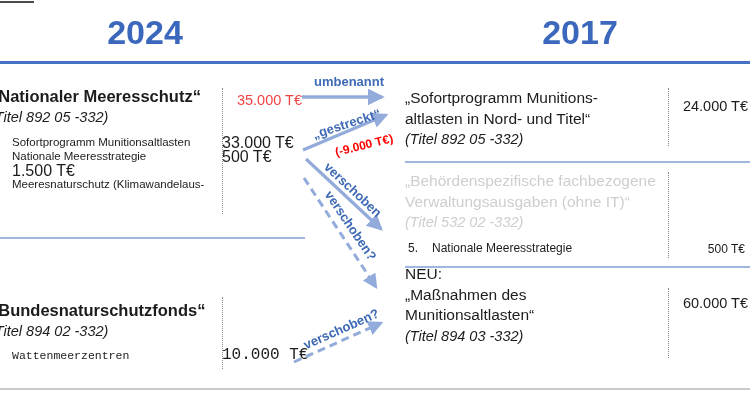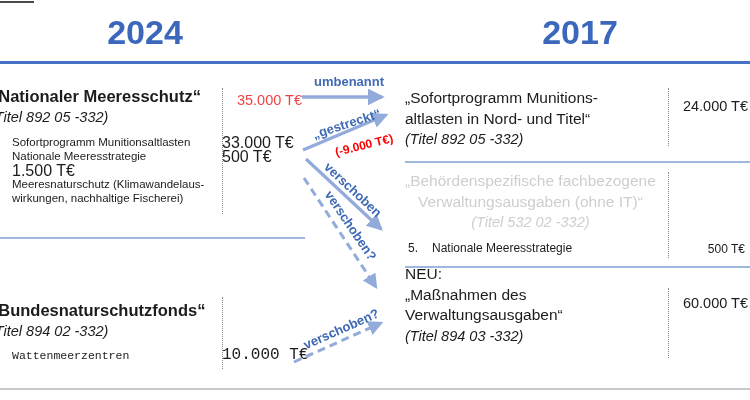--- a/index.html
+++ b/index.html
@@ -21,21 +21,21 @@
   .block-sub{font-size:14.5px;font-style:italic;line-height:20px;white-space:nowrap;}
   .gray-total{position:absolute;left:222px;width:80px;top:92px;text-align:right;
               font-size:14.5px;color:#ef4444;}
   .items{position:absolute;left:12px;width:290px;}
   .item-row{display:flex;font-size:11.5px;line-height:13.9px;}
   .item-row .lbl{flex:1;}
   .item-row .amt{width:80px;font-size:16px;white-space:nowrap;}
   
   .r-title{font-size:15.5px;font-weight:normal;line-height:20.5px;white-space:nowrap;}
   .r-sub{font-size:14.5px;font-style:italic;line-height:21px;white-space:nowrap;}
-  .gray-block{color:#cfcece;text-align:center;}
+  .gray-block{color:#cfcece;}
   .r-amount{position:absolute;text-align:right;font-size:14.5px;white-space:nowrap;}
   .r-item{position:absolute;font-size:12px;white-space:nowrap;}
   .r-item-amt{position:absolute;text-align:right;font-size:12px;white-space:nowrap;}
   
   .overlay{position:absolute;left:0;top:0;pointer-events:none;}
   .arrow-label{font-family:"Liberation Sans",sans-serif;font-size:13px;font-weight:600;fill:#3f6ab5;}
   .arrow-label-red{font-family:"Liberation Sans",sans-serif;font-size:12px;font-weight:bold;fill:#fe0000;}
 </style>
 </head>
 <body>
@@ -63,21 +63,20 @@
       <span class="amt">500 T€</span>
     </div>
     <div class="item-row">
       <span class="amt">1.500 T€</span>
     </div>
     <div class="item-row">
       <span class="lbl">Meeresnaturschutz (Klimawandelaus-</span>
       <span class="amt"></span>
     </div>
     <div class="item-row">
-      <span class="lbl">wirkungen, nachhaltige Fischerei)</span>
       <span class="amt"></span>
     </div>
   </div>
   <div class="div-blue" style="left:0;top:237px;width:305px;"></div>
 
   <div class="abs" style="left:-10px;top:299px;">
     <div class="block-title">„Bundesnaturschutzfonds“</div>
     <div class="block-sub">(Titel 894 02 -332)</div>
   </div>
   <div class="dotted-v" style="left:222px;top:297px;height:72px;"></div>
@@ -104,21 +103,21 @@
   </div>
   <div class="r-item" style="left:408px;top:241px;">5.</div>
   <div class="r-item" style="left:432px;top:241px;">Nationale Meeresstrategie</div>
   <div class="dotted-v" style="left:668px;top:172px;height:86px;"></div>
   <div class="r-item-amt" style="left:675px;width:70px;top:242px;">500 T€</div>
   <div class="div-blue" style="left:405px;top:266px;width:345px;height:1.5px;"></div>
 
   <div class="abs" style="left:405px;top:264px;">
     <div class="r-title">NEU:</div>
     <div class="r-title">„Maßnahmen des</div>
-    <div class="r-title">Verwaltungsausgaben“</div>
+    <div class="r-title">Munitionsaltlasten“</div>
     <div class="r-sub">(Titel 894 03 -332)</div>
   </div>
   <div class="dotted-v" style="left:668px;top:288px;height:70px;"></div>
   <div class="r-amount" style="left:672px;width:76px;top:295px;">60.000 T€</div>
 
   <div class="bottomline"></div>
 
   <svg class="overlay" width="750" height="400" viewBox="0 0 750 400">
     <defs>
       <marker id="ah" markerWidth="6" markerHeight="6" refX="4.2" refY="2.5" orient="auto">

